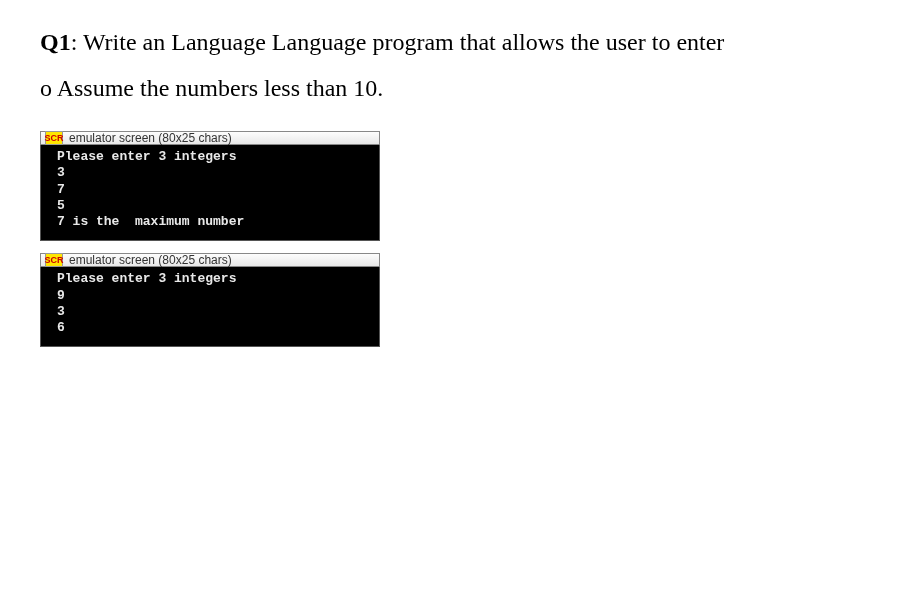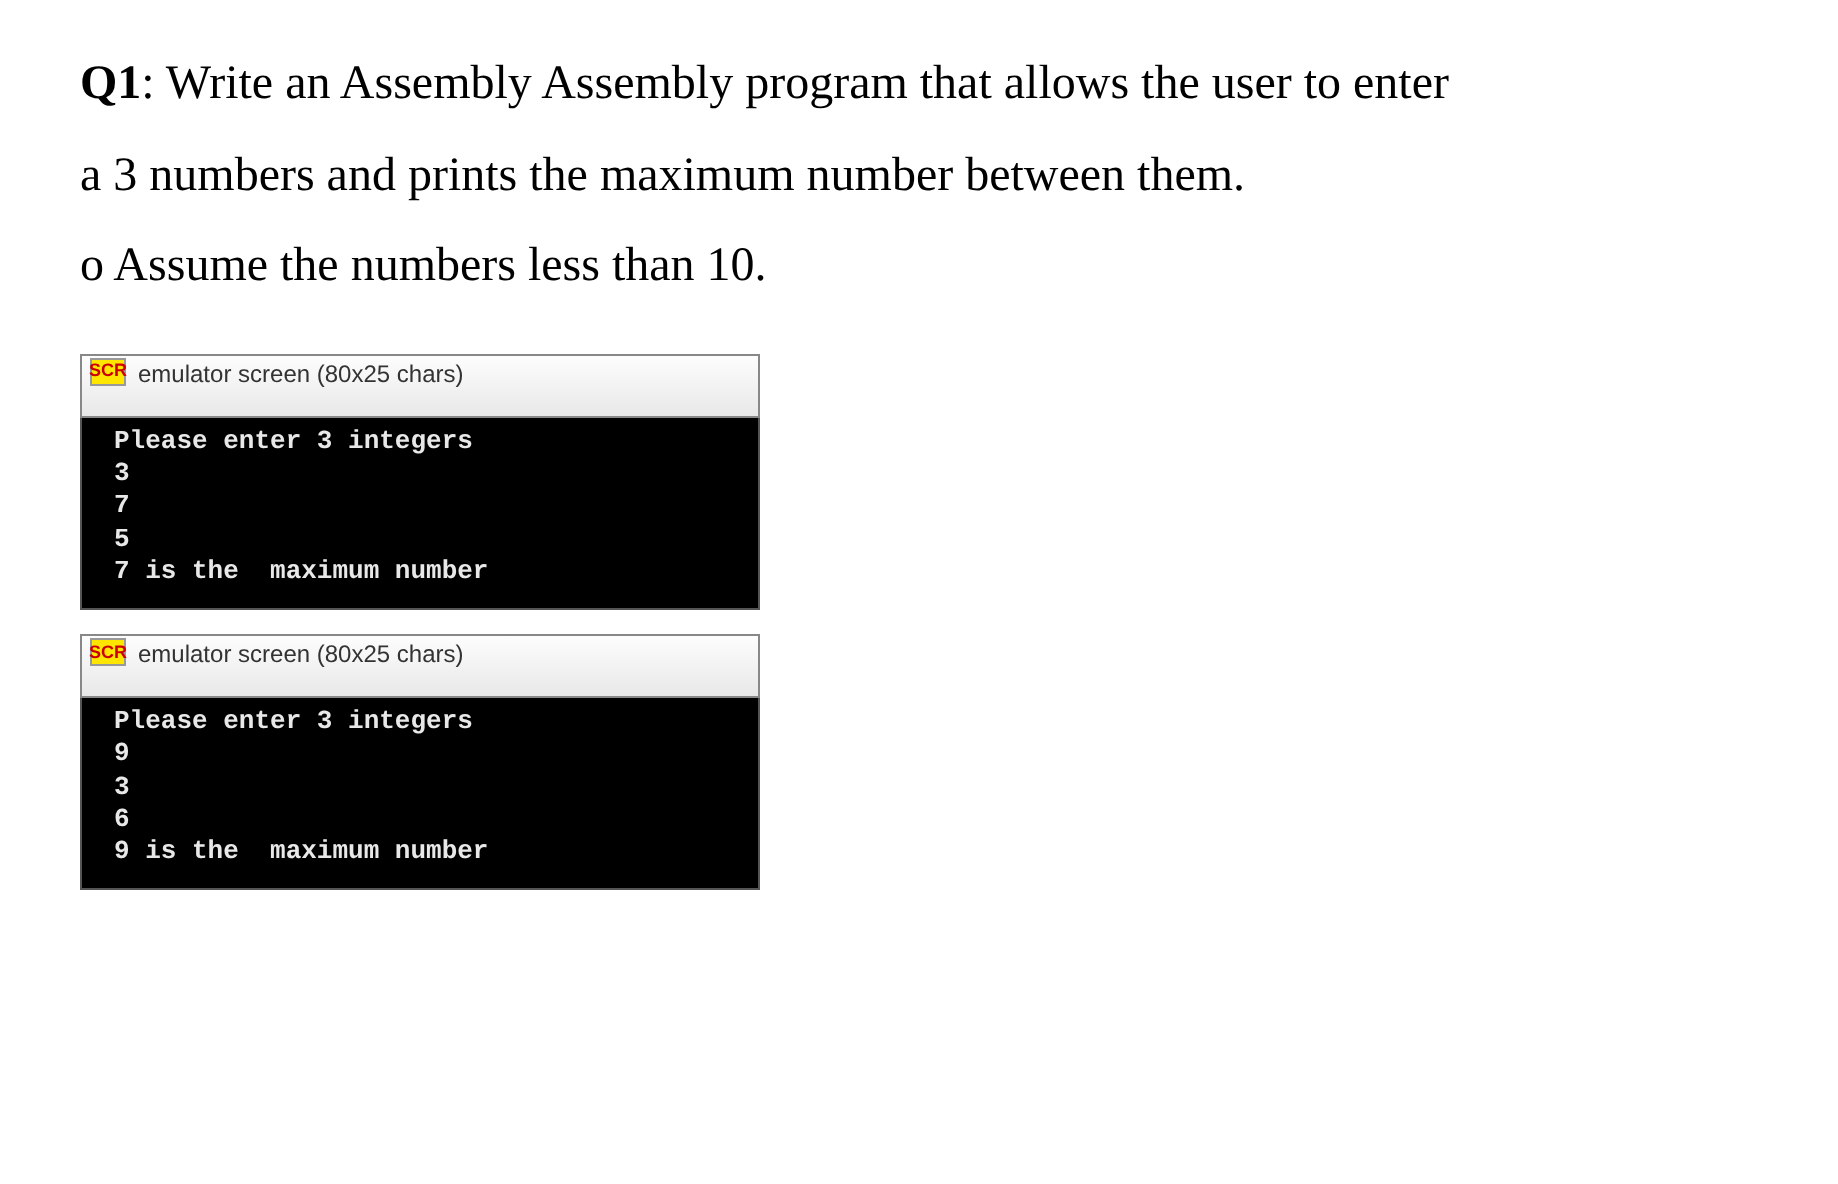--- a/index.html
+++ b/index.html
@@ -29,28 +29,28 @@
   }
   .bullet-line {
     display: block;
   }
   .emulator {
     margin-top: 18px;
     width: 340px;
   }
   .emulator-title-bar {
     display: flex;
-    align-items: flex-end;
-    height: 32px;
+    align-items: center;
+    height: 14px;
     background: linear-gradient(#fdfdfd, #e8e8e8);
     border: 1px solid #888;
     font-family: "Segoe UI", Tahoma, sans-serif;
     font-size: 12px;
     color: #333;
-    padding: 15px 4px;
+    padding: 0 4px;
     line-height: 1;
   }
   .emulator-icon {
     display: inline-flex;
     align-items: center;
     justify-content: center;
     width: 18px;
     height: 14px;
     background: #ffe600;
     color: #c00;
@@ -78,23 +78,22 @@
   }
   .second-emulator {
     margin-top: 12px;
   }
 </style>
 </head>
 <body>
 
 <div class="question-block">
   <div>
-    <span class="q1-label">Q1</span><span>: Write an Assembly Assembly program that allows the user to enter</span>
+    <span class="q1-label">Q1</span><span>: Write an Language Language program that allows the user to enter</span>
   </div>
-  <div>a 3 numbers and prints the maximum number between them.</div>
   <span class="bullet-line">o Assume the numbers less than 10.</span>
 </div>
 
 <div class="emulator">
   <div class="emulator-title-bar">
     <span class="emulator-icon">SCR</span>
     <span>emulator screen (80x25 chars)</span>
   </div>
   <div class="emulator-screen">
     <div class="line">Please enter 3 integers</div>
@@ -108,15 +107,14 @@
 <div class="emulator second-emulator">
   <div class="emulator-title-bar">
     <span class="emulator-icon">SCR</span>
     <span>emulator screen (80x25 chars)</span>
   </div>
   <div class="emulator-screen">
     <div class="line">Please enter 3 integers</div>
     <div class="line">9</div>
     <div class="line">3</div>
     <div class="line">6</div>
-    <div class="line">9 is the  maximum number</div>
   </div>
 </div>
 
 </body></html>

